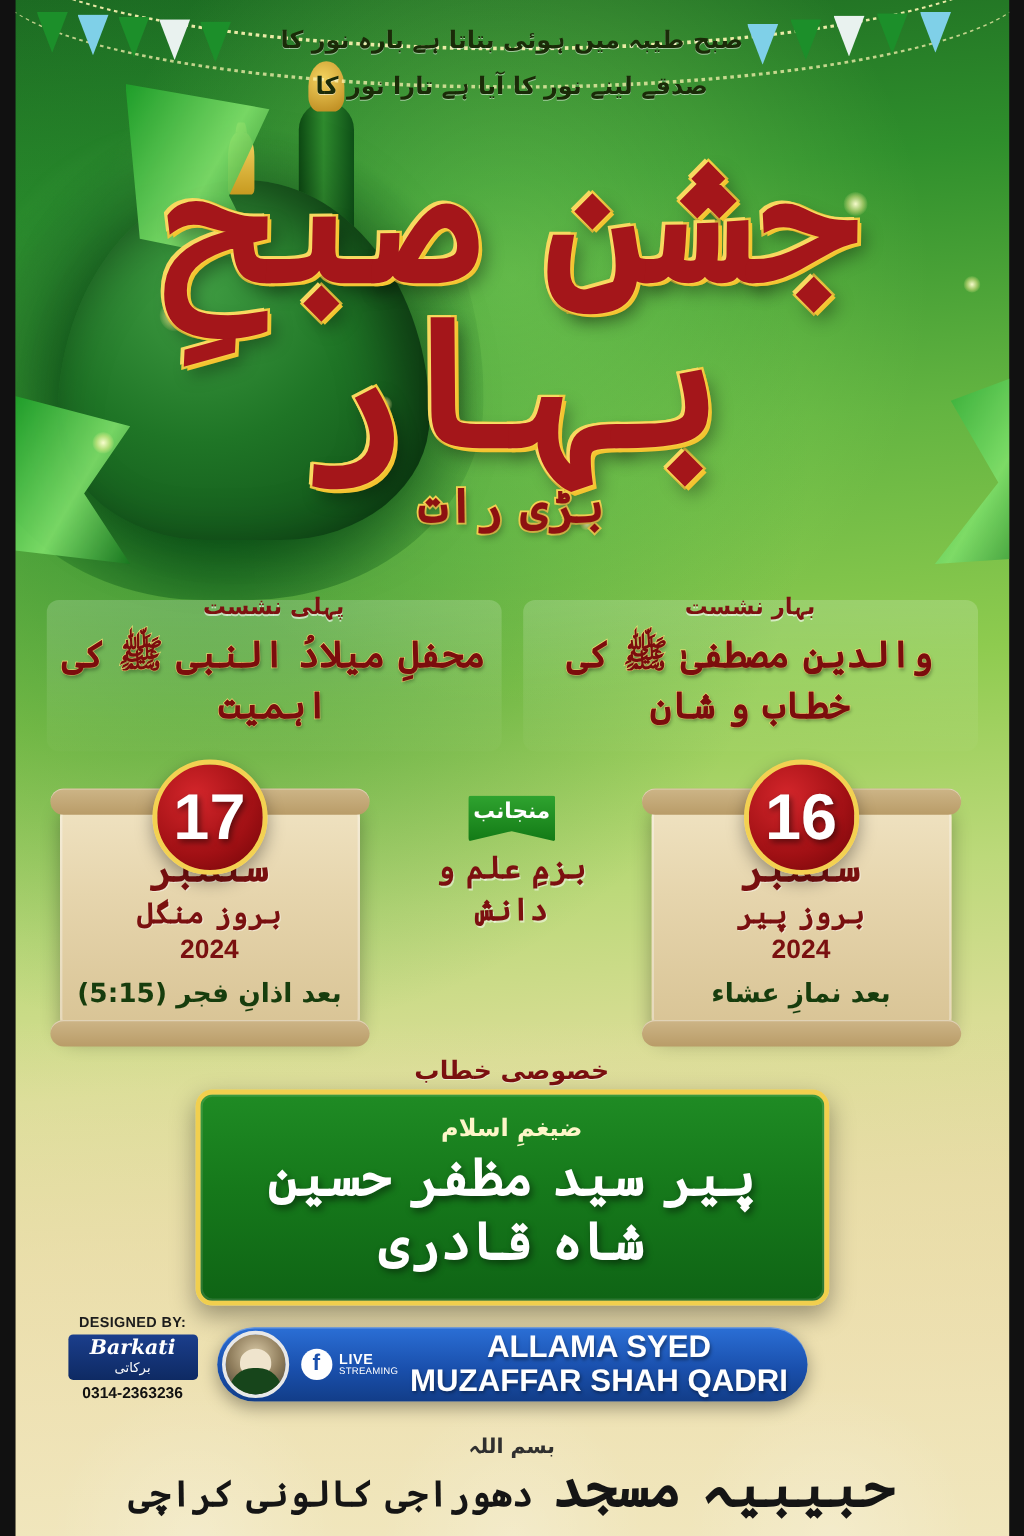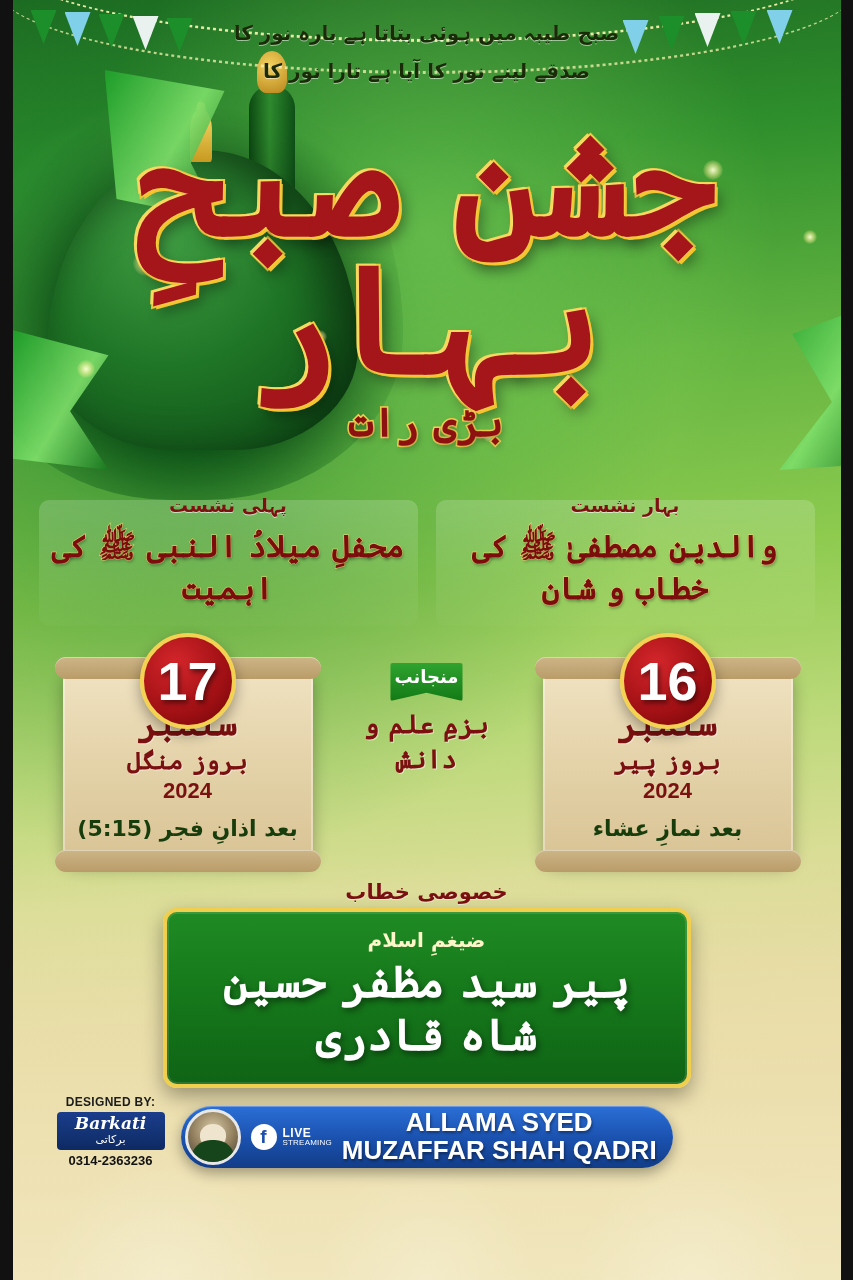--- a/index.html
+++ b/index.html
@@ -222,21 +222,21 @@
   .scroll::before, .scroll::after {
     content: "";
     position: absolute; left: -8px; right: -8px; height: 22px;
     background: linear-gradient(180deg, #cdb587, #b99c68);
     border-radius: 11px;
     box-shadow: inset 0 1px 0 rgba(255,255,255,0.4);
   }
   .scroll::before { top: -10px; }
   .scroll::after { bottom: -10px; }
   .scroll-right { right: 30px; }
-  .scroll-left  { left: 32px; text-align: center; }
+  .scroll-left  { left: 19px; text-align: center; }
 
   .badge {
     position: absolute;
     top: -34px; left: 50%; transform: translateX(-50%);
     width: 96px; height: 96px;
     border-radius: 50%;
     background: radial-gradient(circle at 36% 30%, #d4262b 0%, #a01014 60%, #6e0508 100%);
     border: 4px solid #f3d152;
     color: #fff;
     font-family: "Liberation Sans", sans-serif;
@@ -569,14 +569,21 @@
     <div class="live-word">
       <span>LIVE</span>
       <small>STREAMING</small>
     </div>
     <div class="live-name">
       <div>ALLAMA SYED</div>
       <div>MUZAFFAR SHAH QADRI</div>
     </div>
   </div>
 
+  <div class="venue">
+    <div class="venue-crest">بسم اللہ</div>
+    <div class="venue-line">
+      <span>حبیبیہ مسجد</span>
+      <span class="sub">دھوراجی کالونی کراچی</span>
+    </div>
+  </div>
 
 </div>
 
 </body></html>

